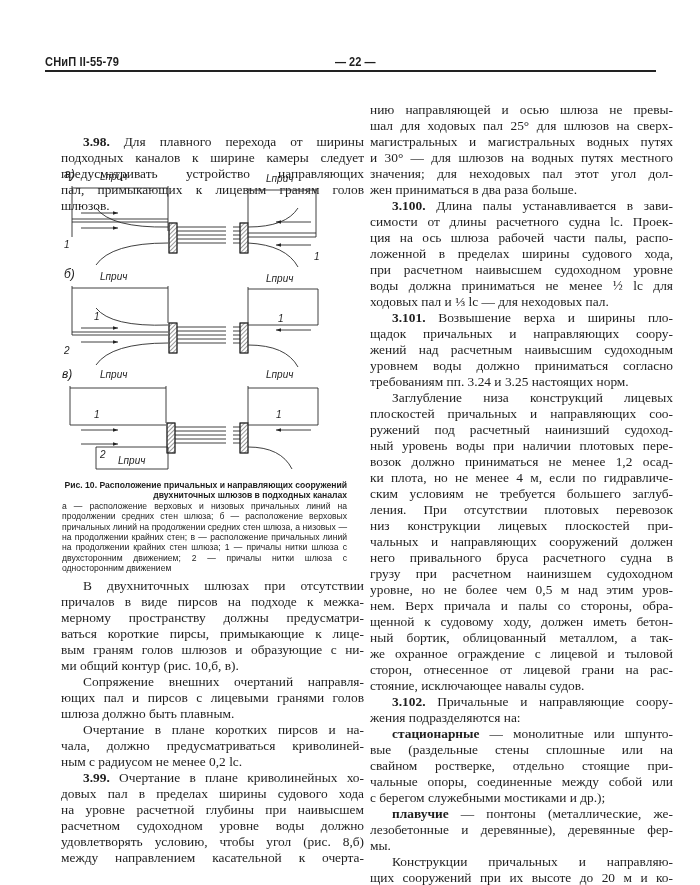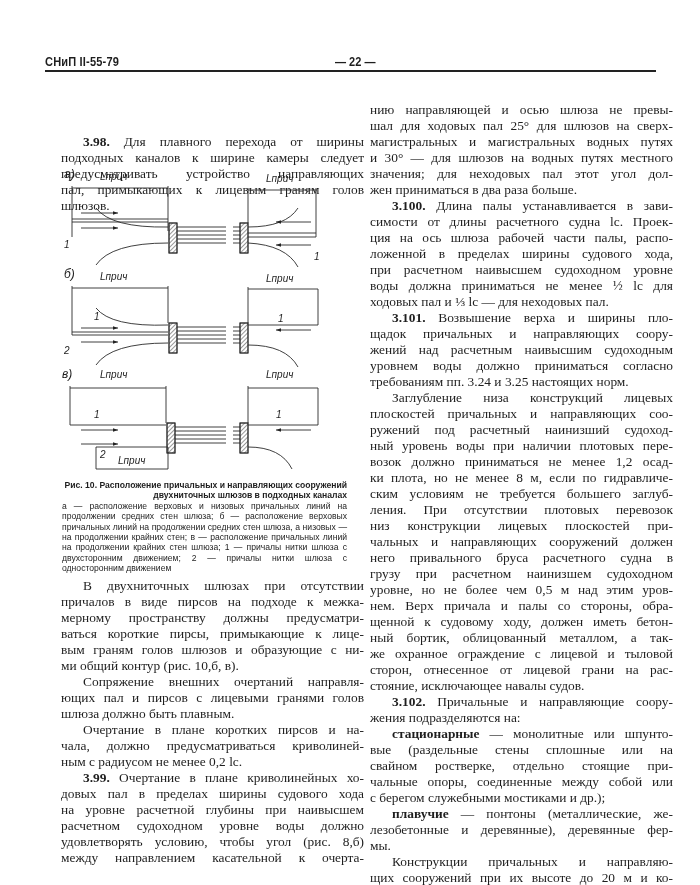--- a/index.html
+++ b/index.html
@@ -227,21 +227,21 @@
   <span class="line">щадок причальных и направляющих соору-</span>
   <span class="line">жений над расчетным наивысшим судоходным</span>
   <span class="line">уровнем воды должно приниматься согласно</span>
   <span class="line last">требованиям пп. 3.24 и 3.25 настоящих норм.</span>
 
   <span class="line ind">Заглубление низа конструкций лицевых</span>
   <span class="line">плоскостей причальных и направляющих соо-</span>
   <span class="line">ружений под расчетный наинизший судоход-</span>
   <span class="line">ный уровень воды при наличии плотовых пере-</span>
   <span class="line">возок должно приниматься не менее 1,2 осад-</span>
-  <span class="line">ки плота, но не менее 8 м, если по гидравличе-</span>
+  <span class="line">ки плота, но не менее 4 м, если по гидравличе-</span>
   <span class="line">ским условиям не требуется большего заглуб-</span>
   <span class="line">ления. При отсутствии плотовых перевозок</span>
   <span class="line">низ конструкции лицевых плоскостей при-</span>
   <span class="line">чальных и направляющих сооружений должен</span>
   <span class="line">него привального бруса расчетного судна в</span>
   <span class="line">грузу при расчетном наинизшем судоходном</span>
   <span class="line">уровне, но не более чем 0,5 м над этим уров-</span>
   <span class="line">нем. Верх причала и палы со стороны, обра-</span>
   <span class="line">щенной к судовому ходу, должен иметь бетон-</span>
   <span class="line">ный бортик, облицованный металлом, а так-</span>

